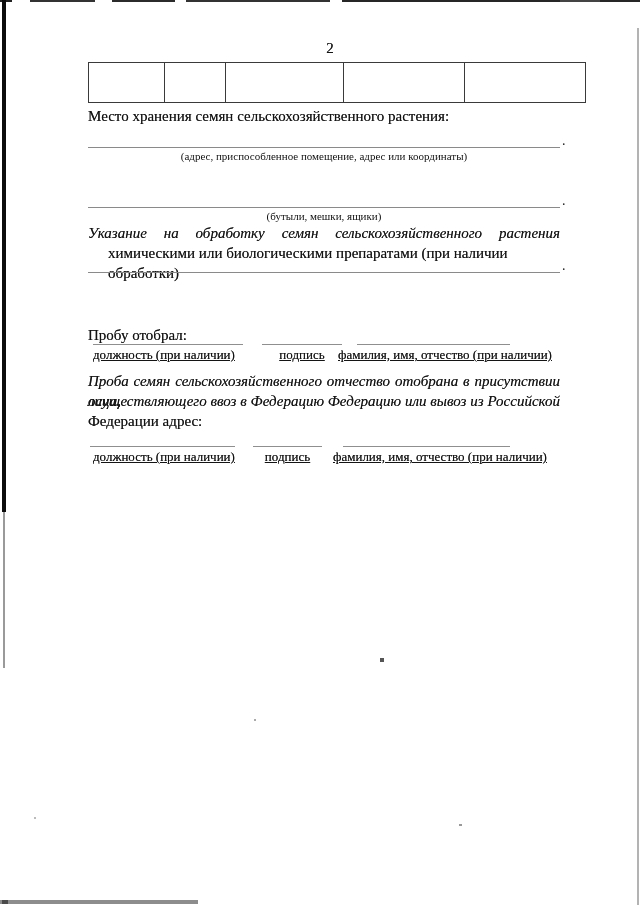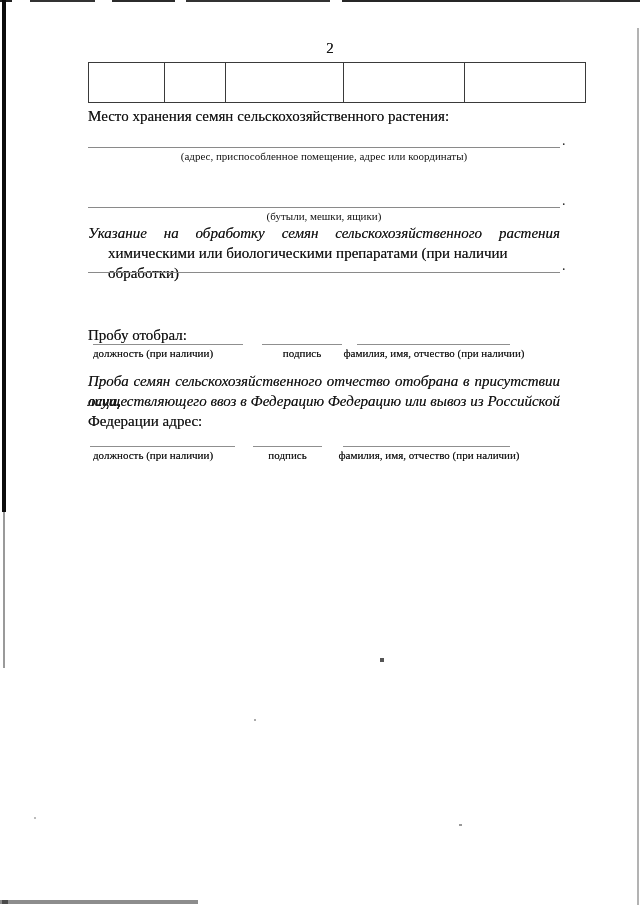--- a/index.html
+++ b/index.html
@@ -43,21 +43,21 @@
   .jst { text-align: justify; text-align-last: justify; font-style: italic; }
 
   .rule { border-bottom: 1.6px solid #8a8a8a; }
   .rule-full { left: 88px; width: 472px; height: 17px; }
   .dot { font-size: 14px; color: #222; }
 
   .hint { font-size: 11px; line-height: 13px; color: #111; }
   .hint-center { left: 88px; width: 472px; text-align: center; }
 
   .sig-line { height: 12px; border-bottom: 1.6px solid #8f8f8f; }
-  .sig-cap { font-size: 11px; white-space: nowrap; }
+  .sig-cap { font-size: 13px; white-space: nowrap; text-decoration: underline; }
 </style>
 </head>
 <body>
 
 <div class="page">
 
   <div class="edge-top"></div>
   <div class="edge-left-black"></div>
   <div class="edge-left-gray"></div>
   <div class="edge-right"></div>

